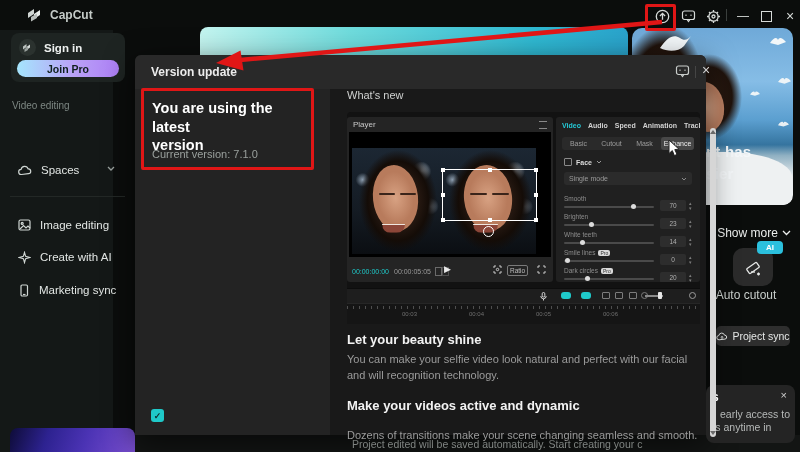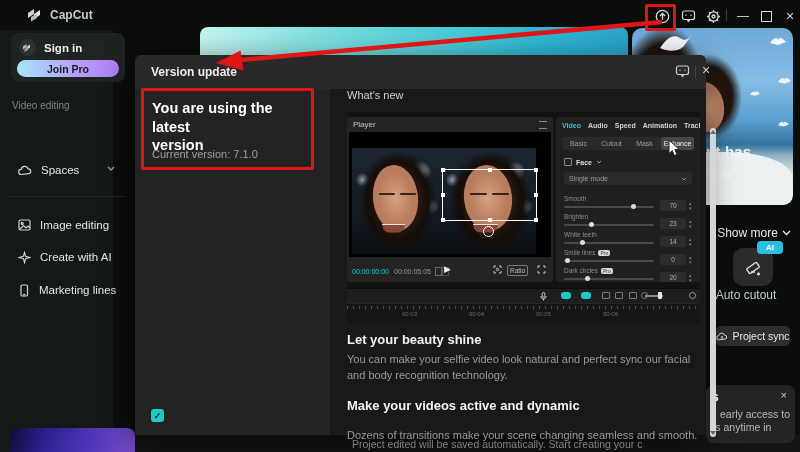--- a/index.html
+++ b/index.html
@@ -233,21 +233,21 @@
     <span class="lbl">Create with AI</span>
   </div>
 
   <div class="side-item" style="top:247px">
     <span>
       <svg width="12" height="13" viewBox="0 0 12 13" fill="none" stroke="#cfd6d3" stroke-width="1.2">
           <rect x="3" y="1" width="6.5" height="11" rx="1.2"></rect>
           <path d="M5 10.5 h2.5"></path>
         </svg>
     </span>
-    <span class="lbl">Marketing lines</span>
+    <span class="lbl">Marketing sync</span>
   </div>
 
   <div id="purple-card"></div>
 </div>
 
 <div id="teal-banner"></div>
 
 <div id="beach-card">
   <div class="hairblob" style="left:-14px;top:-4px;width:84px;height:132px;transform:rotate(8deg)"></div>
   <div class="hairblob" style="left:44px;top:26px;width:66px;height:86px"></div>
@@ -509,21 +509,21 @@
     <div id="ruler">
       <div class="ticks"></div>
       <span class="tick-lbl" style="left:55px">00:03</span>
       <span class="tick-lbl" style="left:122px">00:04</span>
       <span class="tick-lbl" style="left:189px">00:05</span>
       <span class="tick-lbl" style="left:256px">00:06</span>
     </div>
   </div>
 
   <div class="feat-h" style="top:277px">Let your beauty shine</div>
-  <div class="feat-b" style="top:297px">You can make your selfie video look natural and perfect sync our facial and body recognition technology.</div>
+  <div class="feat-b" style="top:297px">You can make your selfie video look natural and perfect with our facial and will recognition technology.</div>
   <div class="feat-h" style="top:343px">Make your videos active and dynamic</div>
   <div class="feat-b" style="top:373px">Dozens of transitions make your scene changing seamless and smooth.</div>
 </div>
 
 <div class="redbox" style="left:645px;top:4px;width:25px;height:21px"></div>
 <div class="redbox" style="left:141px;top:88px;width:167px;height:76px"></div>
 <svg id="arrow-svg" width="800" height="452">
   <line x1="662" y1="22" x2="240" y2="60" stroke="#e01616" stroke-width="4.5"></line>
   <polygon points="216,63 243.5,70.5 240.5,50.5" fill="#e01616"></polygon>
 </svg>

